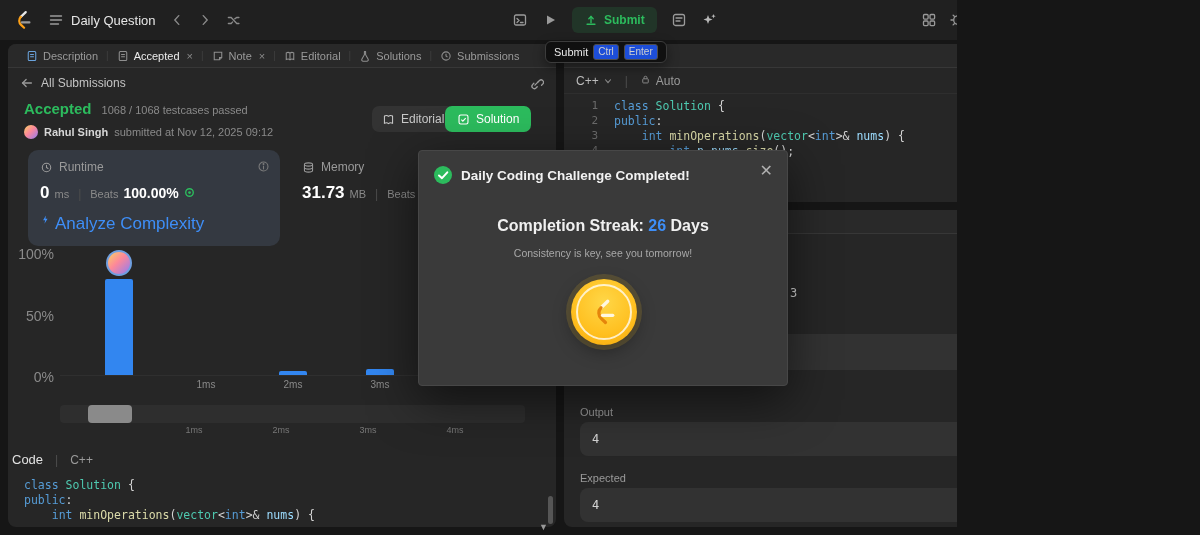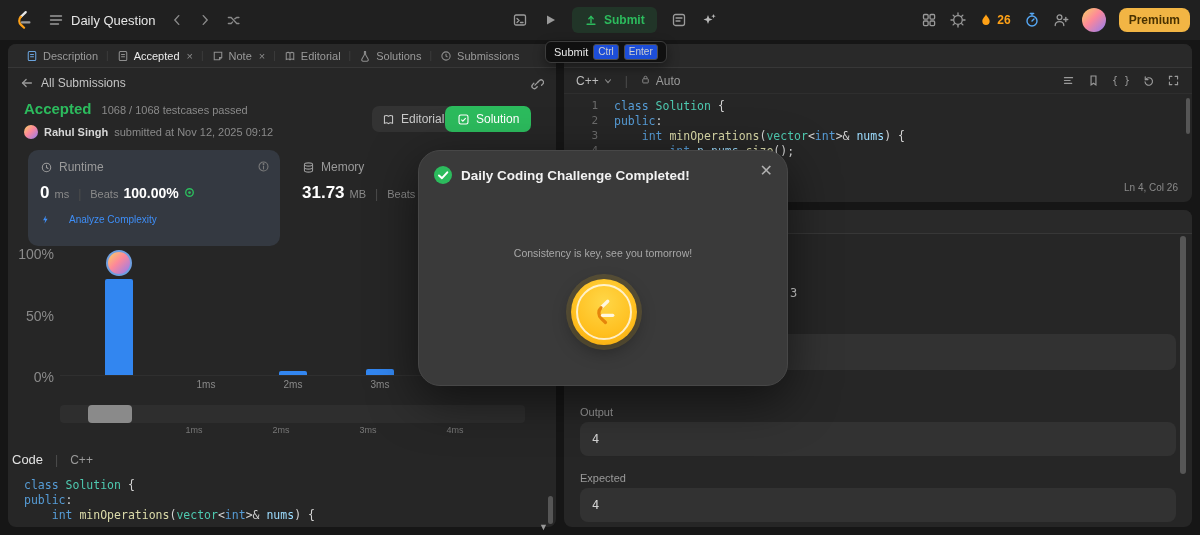--- a/index.html
+++ b/index.html
@@ -1,17 +1,17 @@
 <!DOCTYPE html>
 <html><head>
 <meta charset="utf-8">
 <style>
 *{margin:0;padding:0;box-sizing:border-box}
 html,body{width:1200px;height:535px;background:#161616;font-family:"Liberation Sans",sans-serif;color:#d4d4d4;overflow:hidden}
-.root{position:relative;width:1200px;height:535px;overflow:hidden}
+.root{position:relative;width:957px;height:535px;overflow:hidden}
 .abs{position:absolute}
 svg{display:block}
 
 .navbar{position:absolute;left:0;top:0;width:1200px;height:40px;background:#202020}
 .nav-left{position:absolute;left:12px;top:0;height:40px;display:flex;align-items:center;gap:14px}
 .nav-center{position:absolute;left:512px;top:0;height:40px;display:flex;align-items:center;gap:14px}
 .nav-right{position:absolute;right:10px;top:0;height:40px;display:flex;align-items:center;gap:13px}
 .nav-title{font-size:13px;color:#e6e6e6;font-weight:500;margin-left:-7px}
 .icon-btn{display:flex;align-items:center;justify-content:center;cursor:pointer}
 .submit-btn{display:flex;align-items:center;gap:6px;height:26px;padding:0 12px;border-radius:6px;background:rgba(44,187,93,.14);color:#2cbb5d;font-size:12px;font-weight:600;cursor:pointer}
@@ -41,21 +41,21 @@
 .btn-green{position:absolute;display:flex;align-items:center;gap:6px;height:26px;padding:0 12px;border-radius:7px;background:#2cbb5d;color:#fff;font-size:12px;font-weight:500;cursor:pointer}
 .card{position:absolute;width:252px;height:96px;border-radius:10px;cursor:pointer}
 .card.selected{background:#343941}
 .card-head{position:absolute;left:12px;top:10px;display:flex;align-items:center;gap:6px;font-size:12px;color:#9a9a9a}
 .card-val{position:absolute;left:12px;top:33px;display:flex;align-items:baseline;gap:5px;white-space:nowrap}
 .big{font-size:17px;font-weight:700;color:#fff}
 .unit{font-size:11px;color:#8a8a8a}
 .sep{color:#4d4d4d;font-size:12px;margin:0 4px}
 .beats-l{font-size:11px;color:#8a8a8a}
 .beats-v{font-size:14px;font-weight:700;color:#fff}
-.analyze{position:absolute;left:12px;top:64px;display:flex;align-items:flex-start;gap:18px;font-size:10px;color:#3e8ef7;cursor:pointer}
+.analyze{position:absolute;left:12px;top:64px;display:flex;align-items:flex-start;gap:4px;font-size:17px;color:#3e8ef7;cursor:pointer}
 .chart-bar{position:absolute;border-radius:2px 2px 0 0;cursor:pointer}
 .chart-tick{position:absolute;top:335px;width:32px;text-align:center;font-size:10px;color:#8a8a8a}
 .chart-ytick{position:absolute;left:6px;width:40px;text-align:right;font-size:14px;color:#8a8a8a}
 .slider-tick{position:absolute;top:381px;width:32px;text-align:center;font-size:9px;color:#777}
 .baseline{position:absolute;left:52px;top:331px;width:465px;height:1px;background:#2f2f2f}
 .marker{position:absolute;left:98px;top:206px;width:26px;height:26px;border-radius:50%;border:2px solid #6f9fe0;background:linear-gradient(135deg,#f6d365,#fd8899 45%,#8e7cf3)}
 .slider-track{position:absolute;left:52px;top:361px;width:465px;height:18px;background:#2e2e2e;border-radius:4px;cursor:pointer}
 .slider-handle{position:absolute;left:28px;top:0;width:44px;height:18px;background:#8a8a8a;border-radius:4px;cursor:grab}
 .code-header{position:absolute;left:4px;top:408px;display:flex;align-items:center;gap:8px}
 .code-title{font-size:13px;color:#e2e2e2;font-weight:500}
@@ -72,21 +72,21 @@
 .ed-lines{position:absolute;left:8px;top:54px;right:8px}
 .ed-row{display:flex;height:15px;align-items:center}
 .ed-num{width:26px;text-align:right;color:#6b6b6b;font:11px "DejaVu Sans Mono",monospace;margin-right:16px}
 .ed-code{white-space:pre;font:11.5px "DejaVu Sans Mono",monospace;color:#d4d4d4}
 .cursor-pos{position:absolute;right:14px;top:138px;font-size:10px;color:#8a8a8a}
 
 .tc-label{position:absolute;left:16px;font-size:11px;color:#9a9a9a}
 .tc-box{position:absolute;left:16px;width:596px;height:34px;background:#323232;border-radius:8px;font:12px "DejaVu Sans Mono",monospace;color:#d4d4d4;line-height:34px;padding-left:12px}
 .tc-partial{position:absolute;left:226px;top:76px;font:12px "DejaVu Sans Mono",monospace;color:#d4d4d4}
 
-.modal{position:absolute;left:418px;top:150px;width:370px;height:236px;background:#3a3a3a;border:1px solid #474747;border-radius:22px;z-index:50;box-shadow:0 14px 48px rgba(0,0,0,.55)}
+.modal{position:absolute;left:418px;top:150px;width:370px;height:236px;background:#3a3a3a;border:1px solid #474747;border-radius:4px;z-index:50;box-shadow:0 14px 48px rgba(0,0,0,.55)}
 .modal-title{position:absolute;left:42px;top:17px;font-size:13.5px;font-weight:700;color:#f2f2f2}
 .modal-close{position:absolute;right:14px;top:12px;font-size:16px;color:#b0b0b0;cursor:pointer;line-height:16px}
 .streak-line{position:absolute;left:0;top:66px;width:100%;text-align:center;font-size:16px;font-weight:700;color:#f0f0f0}
 .streak-num{color:#3e8ef7}
 .modal-sub{position:absolute;left:0;top:96px;width:100%;text-align:center;font-size:10.5px;color:#a8a8a8}
 .coin{position:absolute;left:152px;top:128px;width:66px;height:66px;border-radius:50%;background:radial-gradient(circle at 50% 35%,#ffd747,#ffbf1f 60%,#f2a608);box-shadow:0 0 0 5px rgba(255,200,40,.15),0 6px 18px rgba(0,0,0,.35);display:flex;align-items:center;justify-content:center}
 .coin-ring{position:absolute;inset:5px;border-radius:50%;border:2.5px solid rgba(255,255,255,.75)}
 .scroll-down{position:absolute;left:539px;top:522px;font-size:9px;color:#999}
 </style>
 </head>
@@ -486,20 +486,25 @@
 
   <div class="modal">
     <span class="abs" style="left:14px;top:14px">
       <svg width="20" height="20" viewBox="0 0 20 20">
           <circle cx="10" cy="10" r="9" fill="#2cbb5d"></circle>
           <polyline points="6,10.5 9,13.2 14.3,7.3" fill="none" stroke="#fff" stroke-width="2" stroke-linecap="round" stroke-linejoin="round"></polyline>
         </svg>
     </span>
     <span class="modal-title">Daily Coding Challenge Completed!</span>
     <span class="modal-close">✕</span>
+    <div class="streak-line">
+      <span>Completion Streak:</span>
+      <span class="streak-num">26</span>
+      <span>Days</span>
+    </div>
     <div class="modal-sub">Consistency is key, see you tomorrow!</div>
     <div class="coin">
       <div class="coin-ring"></div>
       <svg width="30" height="30" viewBox="0 0 24 24" fill="none" stroke-linecap="round">
         <path d="M15 3.4 L9.6 8.6" stroke="#fff7e0" stroke-width="2.6"></path>
         <path d="M9.6 8.6 a6 6 0 0 0 .3 8.7 l3.3 3.1" stroke="#e5850b" stroke-width="2.6"></path>
         <path d="M10.8 14.6 h8.2" stroke="#fff7e0" stroke-width="2.6"></path>
       </svg>
     </div>
   </div>

